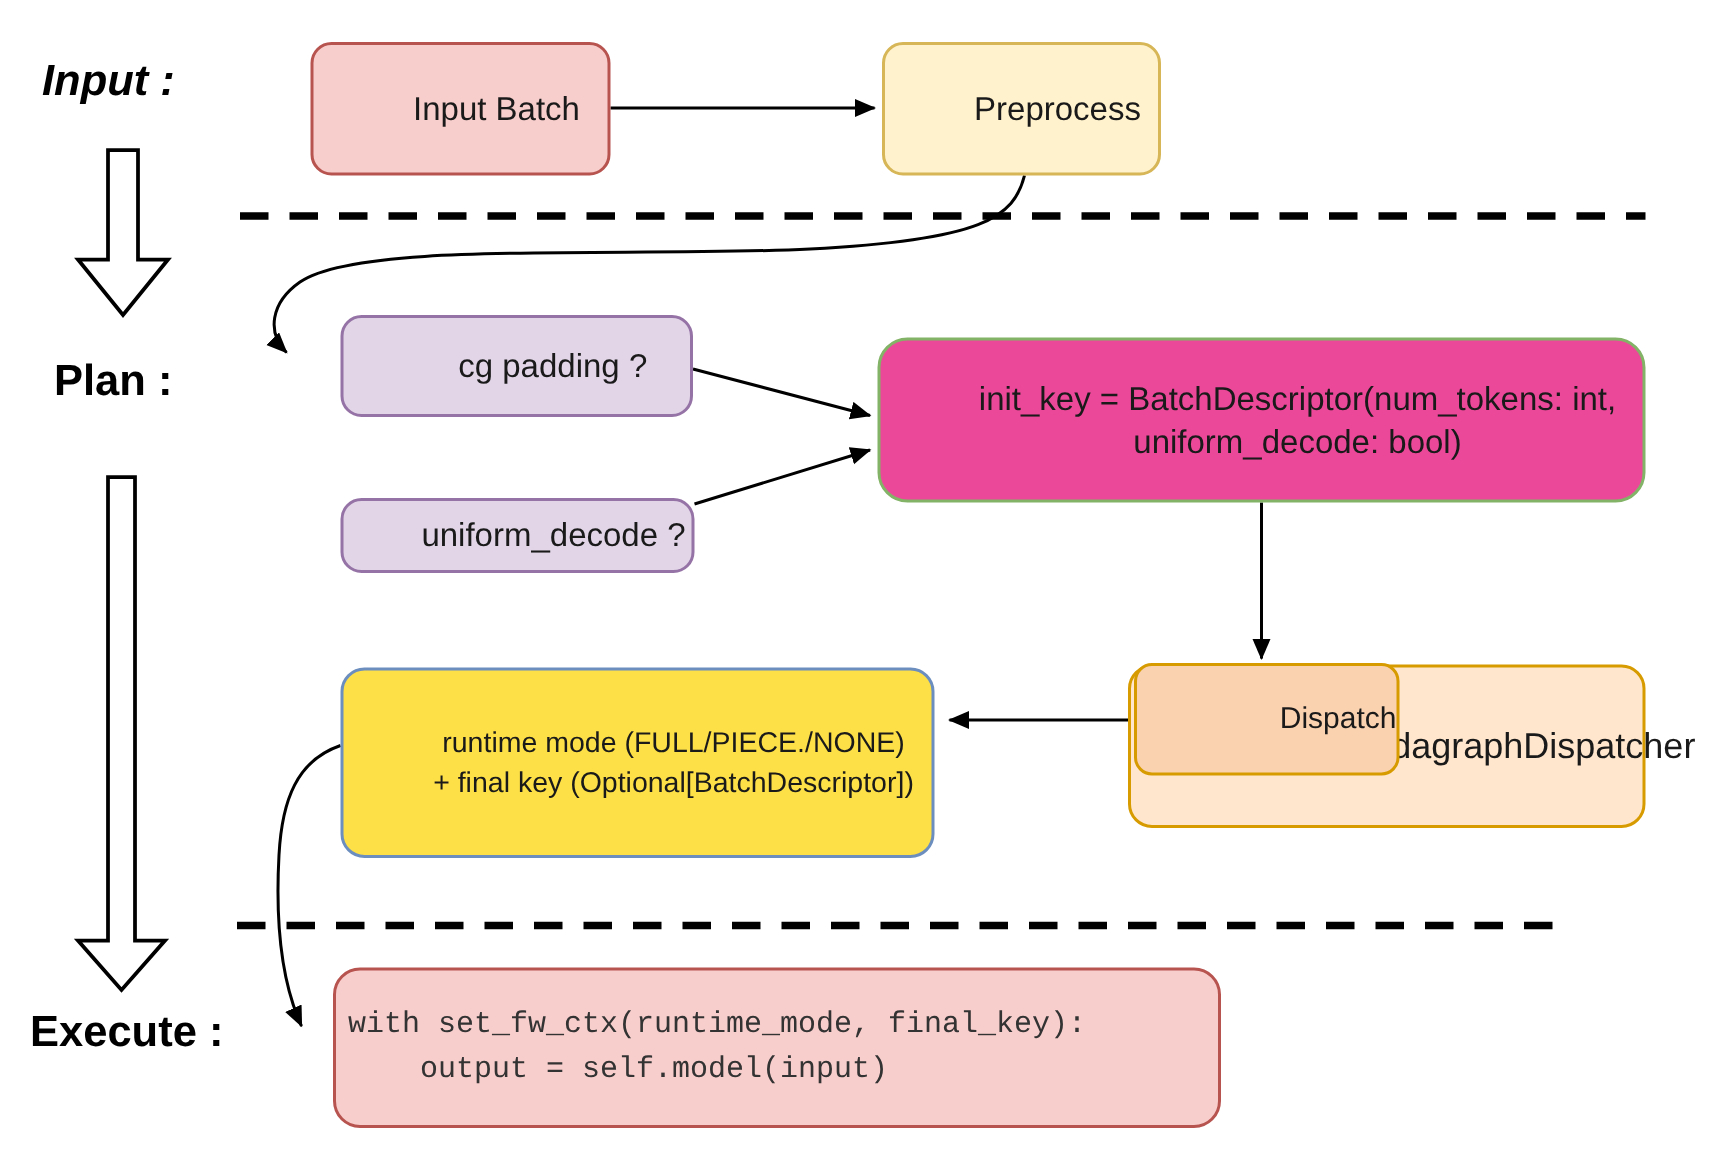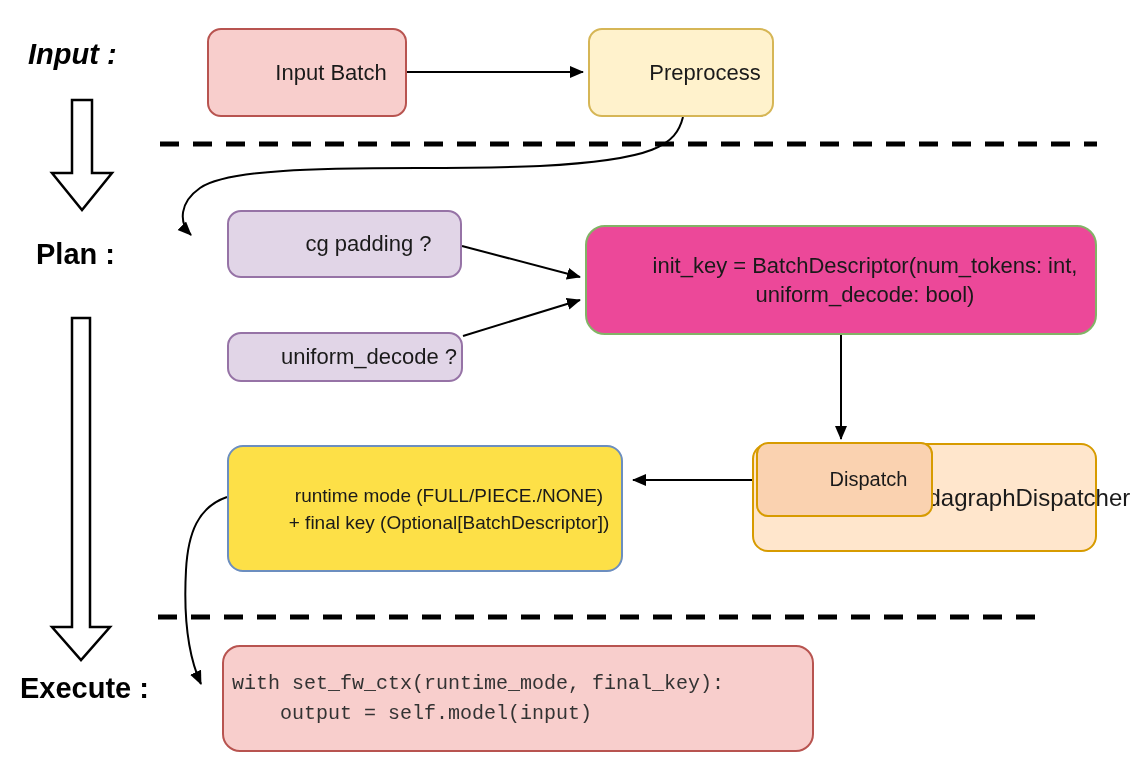--- a/index.html
+++ b/index.html
@@ -65,20 +65,21 @@
     font-size: 22px; line-height: 29px;
   }
   .node-cudagraph-outer {
     left: 752px; top: 443px; width: 345px; height: 109px;
     background: #ffe6cc; border-color: #d79b00; border-radius: 16px;
   }
   .node-dispatch {
     left: 756px; top: 442px; width: 177px; height: 75px;
     background: #fad2b0; border-color: #d79b00; border-radius: 12px;
     font-size: 20px;
+    align-items: flex-end;
   }
   .cudagraph-label {
     position: absolute;
     left: 930px; top: 443px; width: 167px; height: 109px;
     display: flex; flex-direction: row; align-items: center; justify-content: center;
     text-align: center; font-size: 24px; line-height: 32px;
   }
   .node-runtime-mode {
     left: 227px; top: 445px; width: 396px; height: 127px;
     background: #fde047; border-color: #6c8ebf; border-radius: 16px;

